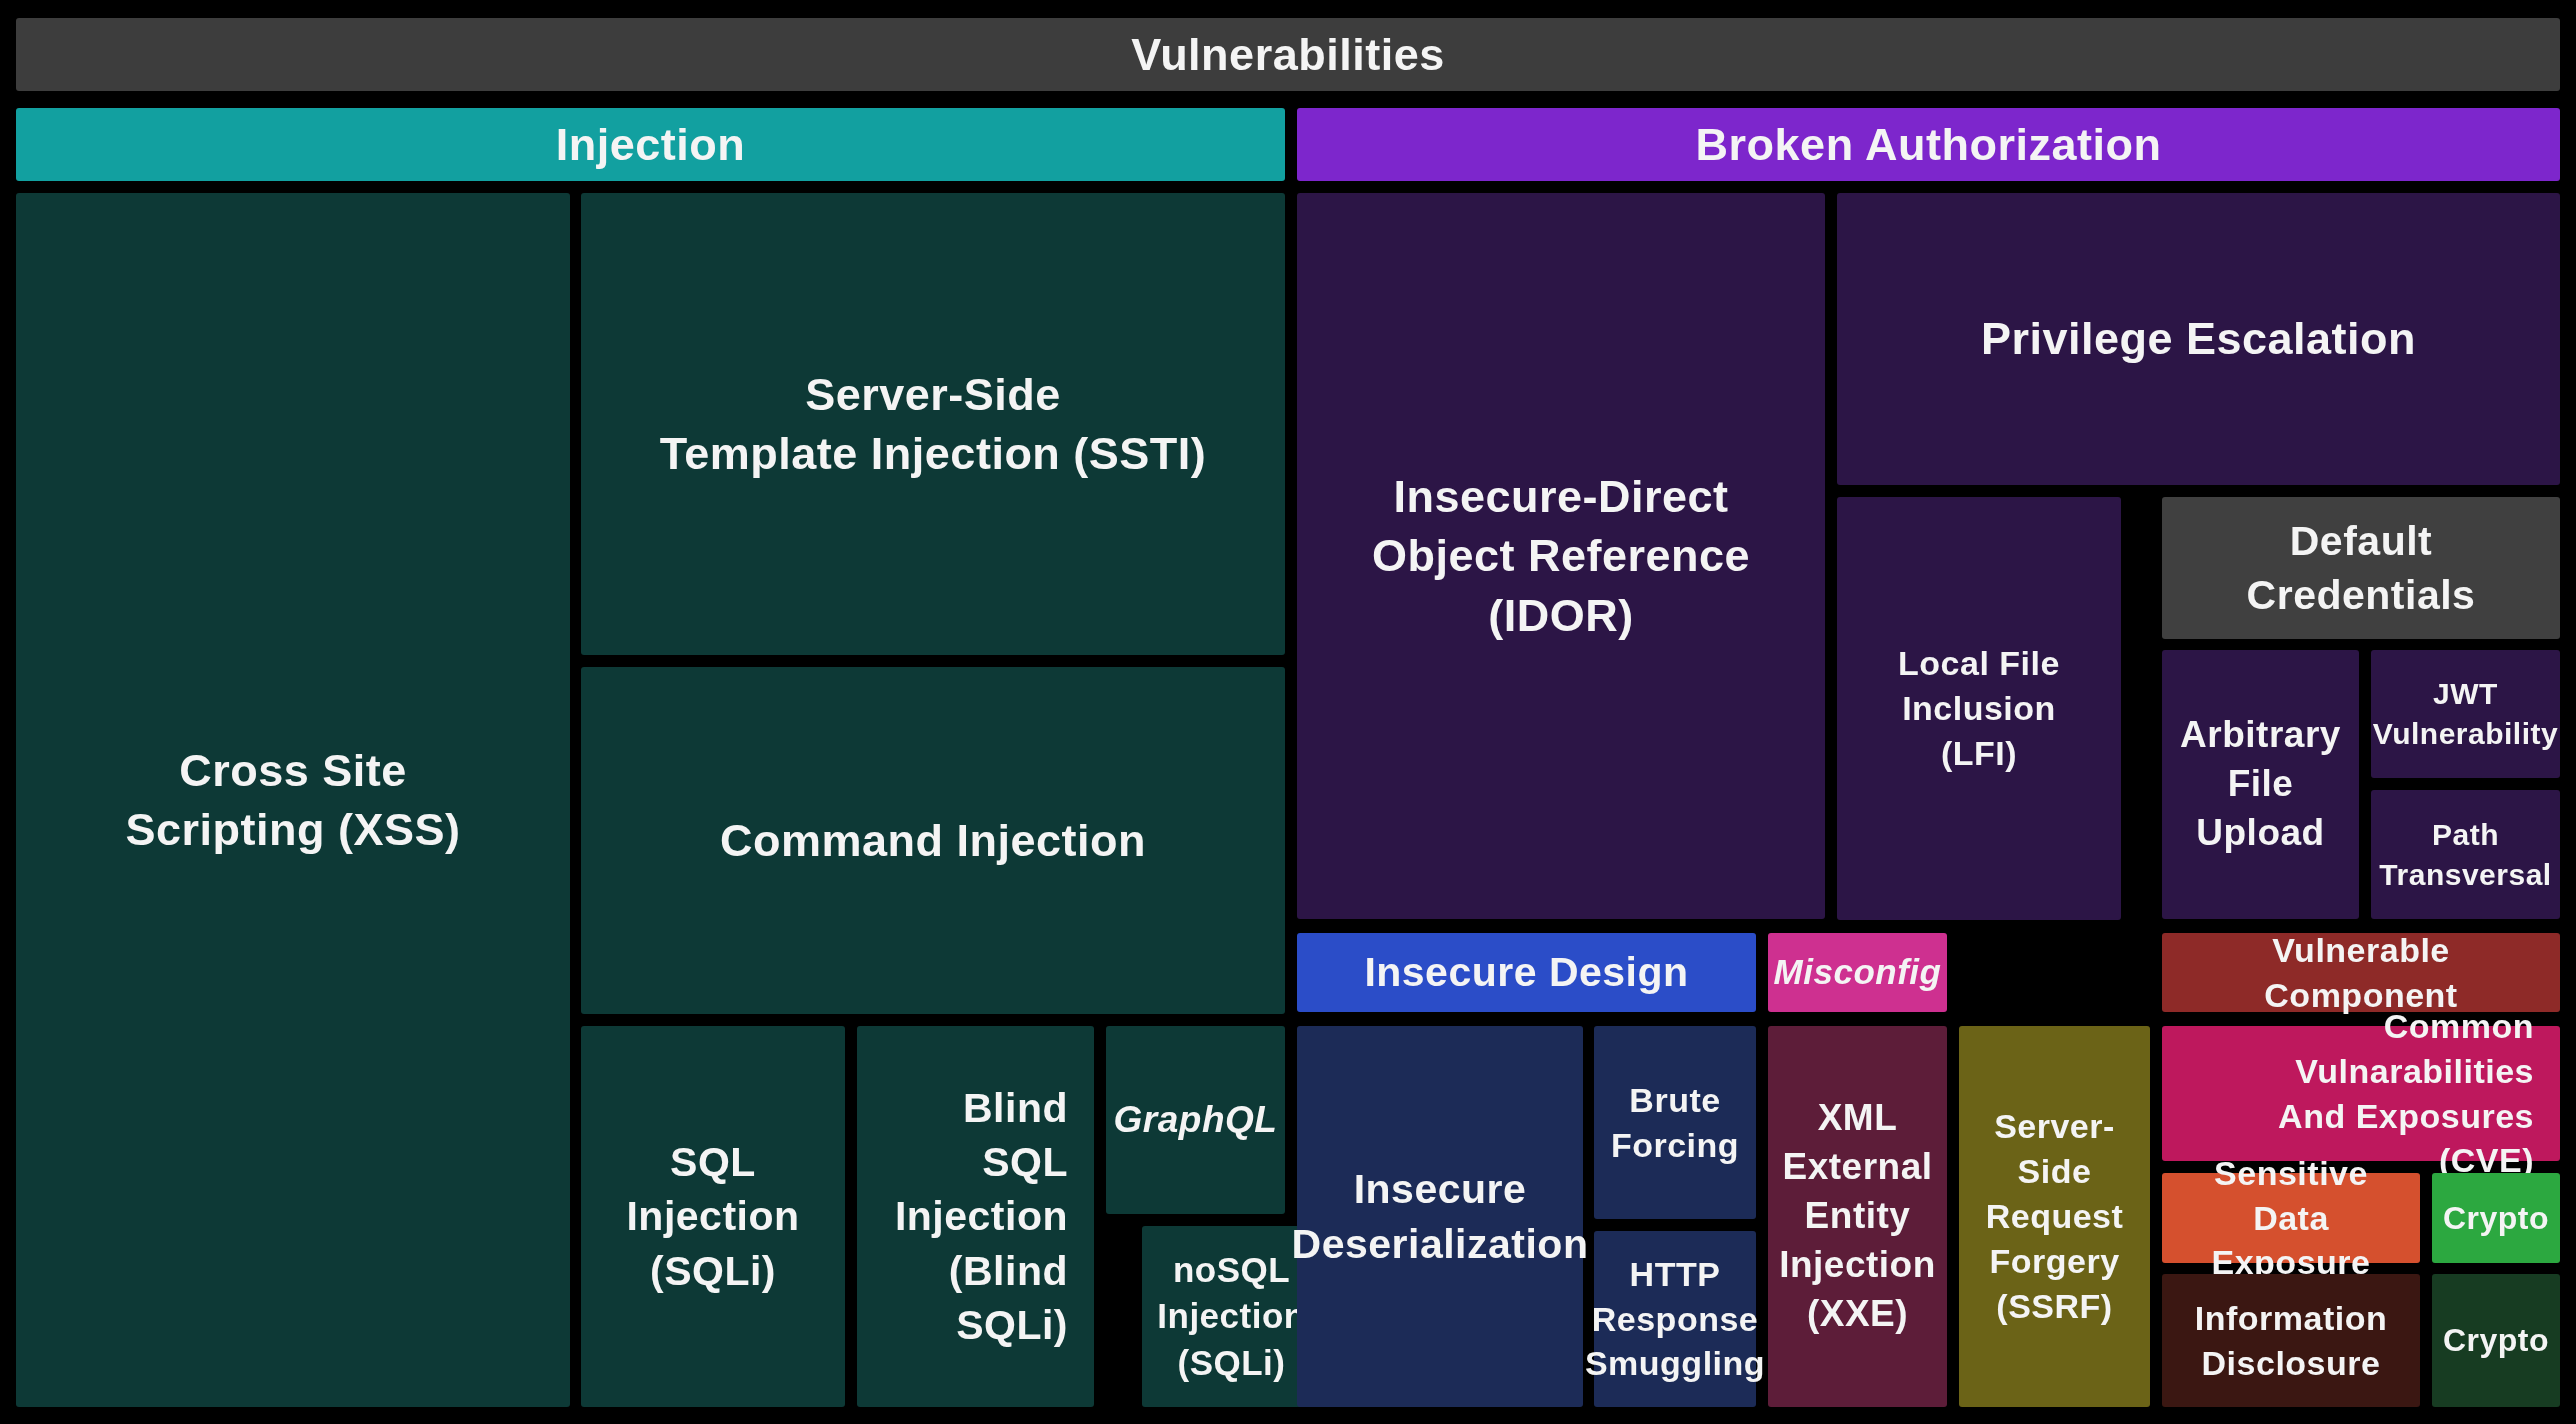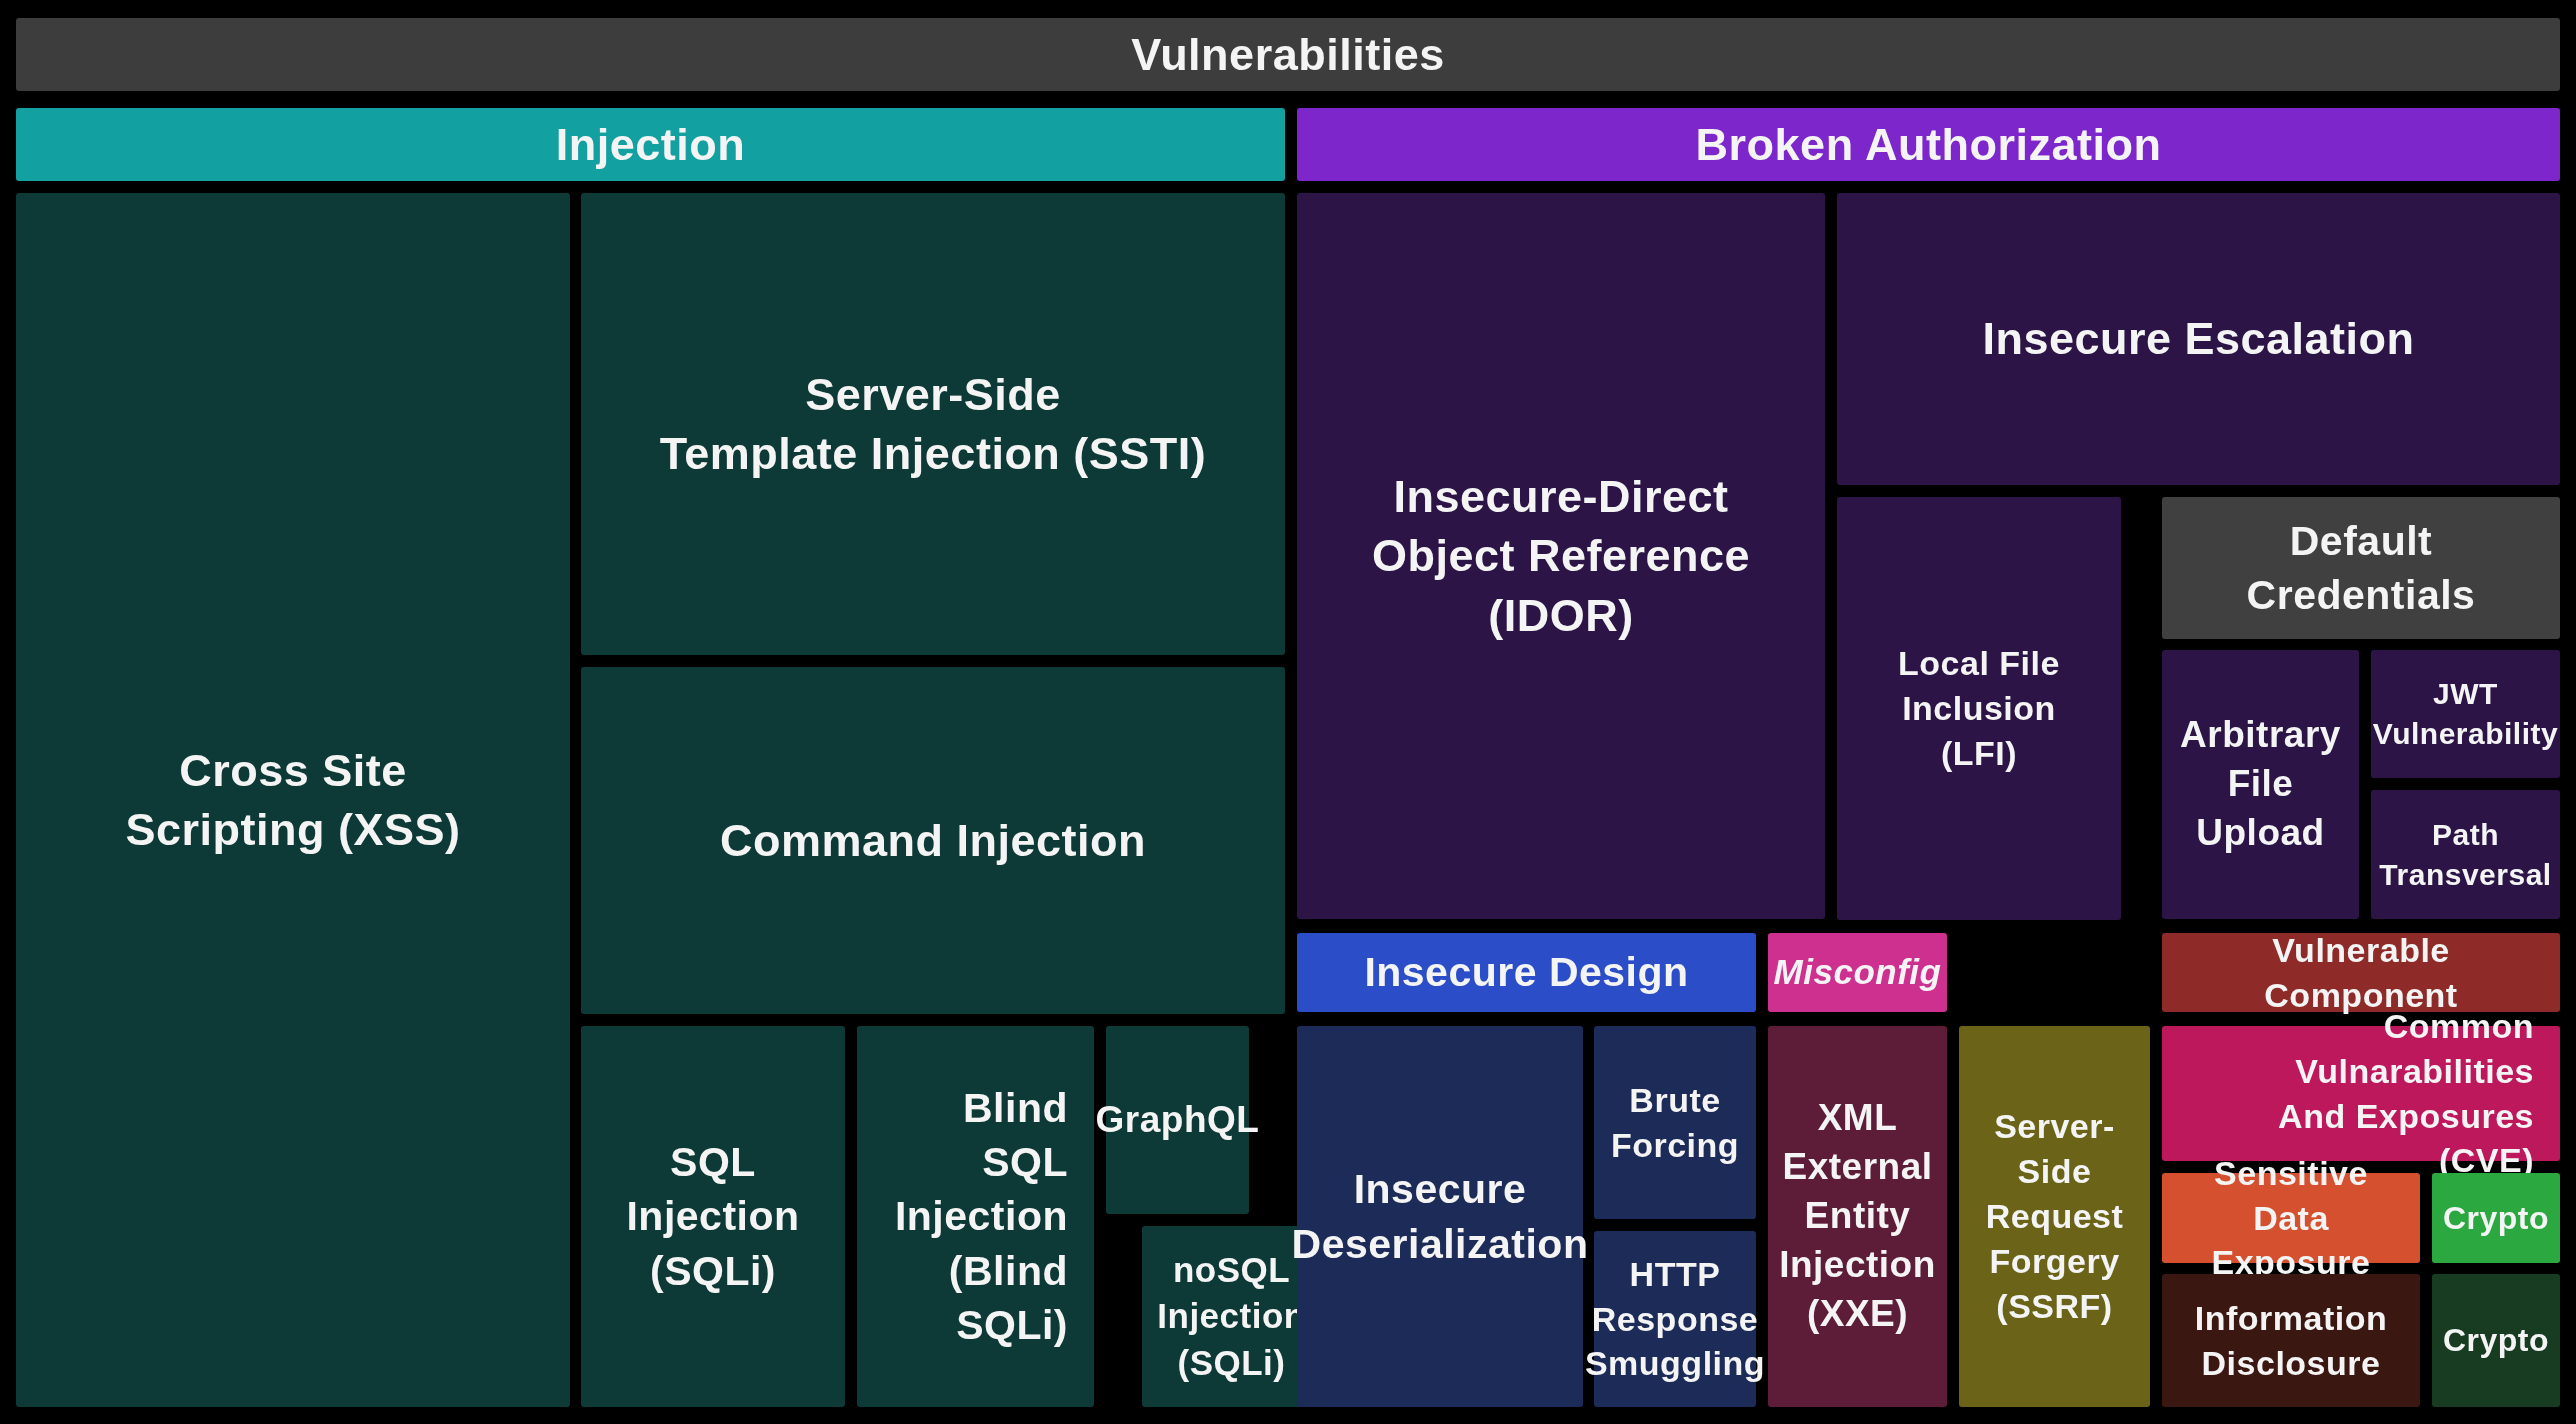--- a/index.html
+++ b/index.html
@@ -40,29 +40,29 @@
 Scripting (XSS)</div>
   <div class="cell" style="left: 581px; top: 193px; width: 704px; height: 462px; font-size: 45px; background-color: rgb(13, 57, 54);">Server-Side
 Template Injection (SSTI)</div>
   <div class="cell" style="left: 581px; top: 667px; width: 704px; height: 347px; font-size: 45px; background-color: rgb(13, 57, 54);">Command Injection</div>
   <div class="cell" style="left: 581px; top: 1026px; width: 264px; height: 381px; font-size: 41px; background-color: rgb(13, 57, 54);">SQL
 Injection
 (SQLi)</div>
   <div class="cell" style="left: 857px; top: 1026px; width: 237px; height: 381px; font-size: 41px; background-color: rgb(13, 57, 54); text-align: right;">Blind SQL
 Injection
 (Blind SQLi)</div>
-  <div class="cell" style="left: 1106px; top: 1026px; width: 143px; height: 188px; font-size: 37px; background-color: rgb(13, 57, 54);">GraphQL</div>
+  <div class="cell" style="left: 1106px; top: 1026px; width: 179px; height: 188px; font-size: 37px; background-color: rgb(13, 57, 54); font-style: italic;">GraphQL</div>
   <div class="cell" style="left: 1106px; top: 1226px; width: 179px; height: 181px; font-size: 35px; background-color: rgb(13, 57, 54); margin-left: 36px;">noSQL
 Injection
 (SQLi)</div>
 
   <div class="cell" style="left: 1297px; top: 193px; width: 528px; height: 726px; font-size: 45px; background-color: rgb(44, 21, 70);">Insecure-Direct
 Object Reference
 (IDOR)</div>
-  <div class="cell" style="left: 1837px; top: 193px; width: 723px; height: 292px; font-size: 45px; background-color: rgb(44, 21, 70);">Insecure Escalation</div>
+  <div class="cell" style="left: 1837px; top: 193px; width: 723px; height: 292px; font-size: 45px; background-color: rgb(44, 21, 70);">Privilege Escalation</div>
   <div class="cell" style="left: 1837px; top: 497px; width: 284px; height: 423px; font-size: 34px; background-color: rgb(44, 21, 70);">Local File
 Inclusion
 (LFI)</div>
   <div class="cell" style="left: 2162px; top: 497px; width: 398px; height: 142px; font-size: 41px; background-color: #404040;">Default Credentials</div>
   <div class="cell" style="left: 2162px; top: 650px; width: 197px; height: 269px; font-size: 37px; background-color: rgb(44, 21, 70);">Arbitrary
 File
 Upload</div>
   <div class="cell" style="left: 2371px; top: 650px; width: 189px; height: 128px; font-size: 30px; background-color: rgb(44, 21, 70);">JWT
 Vulnerability</div>
   <div class="cell" style="left: 2371px; top: 790px; width: 189px; height: 129px; font-size: 30px; background-color: rgb(44, 21, 70);">Path

